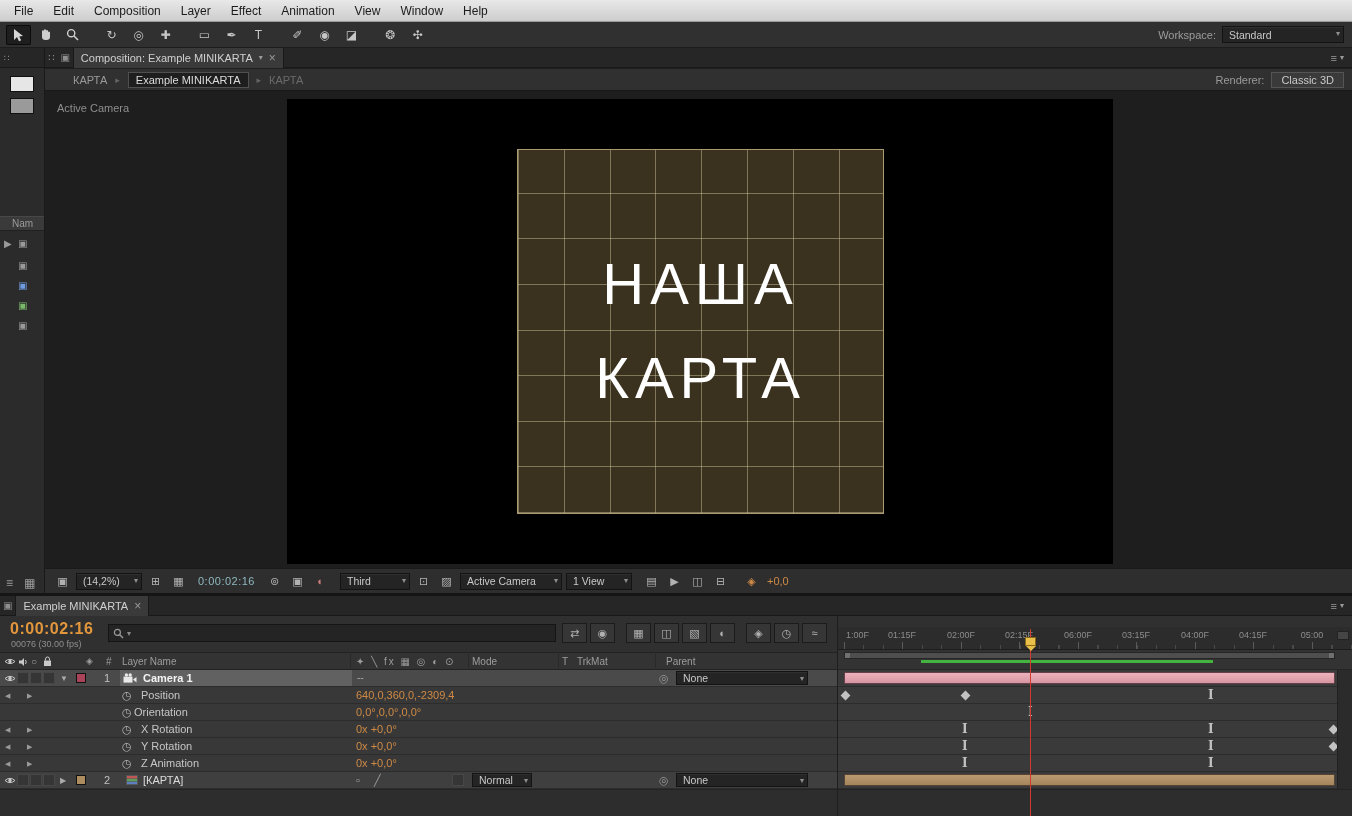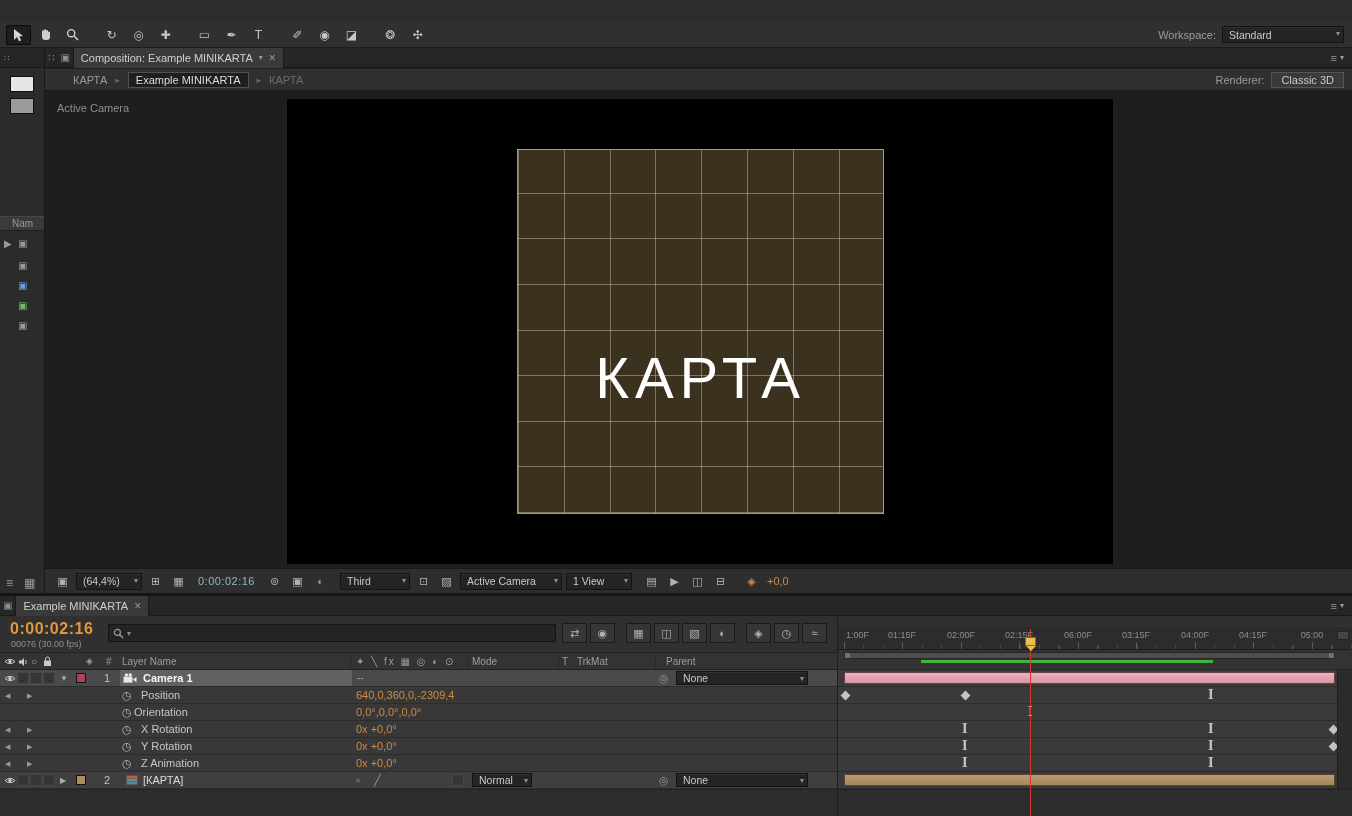--- a/index.html
+++ b/index.html
@@ -102,20 +102,31 @@
 .playhead-line{position:absolute;left:192px;top:13px;width:1px;height:187px;background:#d23a2e;z-index:5}
 .ph-head{position:absolute;left:187px;top:21px;width:11px;height:9px;background:#e8c04a;border:1px solid #8a6a1a;z-index:6}
 .ph-head::after{content:"";position:absolute;left:0px;top:8px;border:5px solid transparent;border-top:5px solid #e8c04a}
 svg{display:block}
 </style>
 </head>
 <body>
 
 <div class="app">
 
+  <div class="menubar">
+    <span class="menu-item">File</span>
+    <span class="menu-item">Edit</span>
+    <span class="menu-item">Composition</span>
+    <span class="menu-item">Layer</span>
+    <span class="menu-item">Effect</span>
+    <span class="menu-item">Animation</span>
+    <span class="menu-item">View</span>
+    <span class="menu-item">Window</span>
+    <span class="menu-item">Help</span>
+  </div>
 
   <div class="toolbar">
     <span class="tool active">
       <svg width="13" height="14" viewBox="0 0 13 14">
           <polygon points="2,1 2,12 5,9 7,13.2 9.2,12.2 7.2,8.4 11,8" fill="#d6d6d6"></polygon>
         </svg>
     </span>
     <span class="tool">
       <svg width="13" height="13" viewBox="0 0 13 13">
           <path d="M3 7 V3.2 a1 1 0 0 1 2 0 V2.2 a1 1 0 0 1 2 0 V3 a1 1 0 0 1 2 0 v1.5 a1 1 0 0 1 2 0 V9 q0 3-3.5 3 H6.5 Q3 12 3 9 Z" fill="#cfcfcf"></path>
@@ -188,29 +199,30 @@
       <div class="renderer">
         <span>Renderer:</span>
         <span class="renderer-box">Classic 3D</span>
       </div>
     </div>
 
     <div class="viewport">
       <span class="view-label">Active Camera</span>
       <div class="compblack">
         <div class="gridsq">
+          <div class="canvas-line" style="top:100px">НАША</div>
           <div class="canvas-line" style="top:194px">КАРТА</div>
         </div>
       </div>
     </div>
 
     <div class="compctl">
       <span class="btn">▣</span>
       <div class="dd" style="width:66px">
-        <span>(64,4%)</span>
+        <span>(14,2%)</span>
         <span class="dd-caret">▾</span>
       </div>
       <span class="btn">⊞</span>
       <span class="btn">▦</span>
       <span class="ctl-tc">0:00:02:16</span>
       <span class="btn">⊚</span>
       <span class="btn">▣</span>
       <span class="btn" style="color:#c77b7b">◐</span>
       <div class="dd" style="width:70px;margin-left:6px">
         <span>Third</span>

